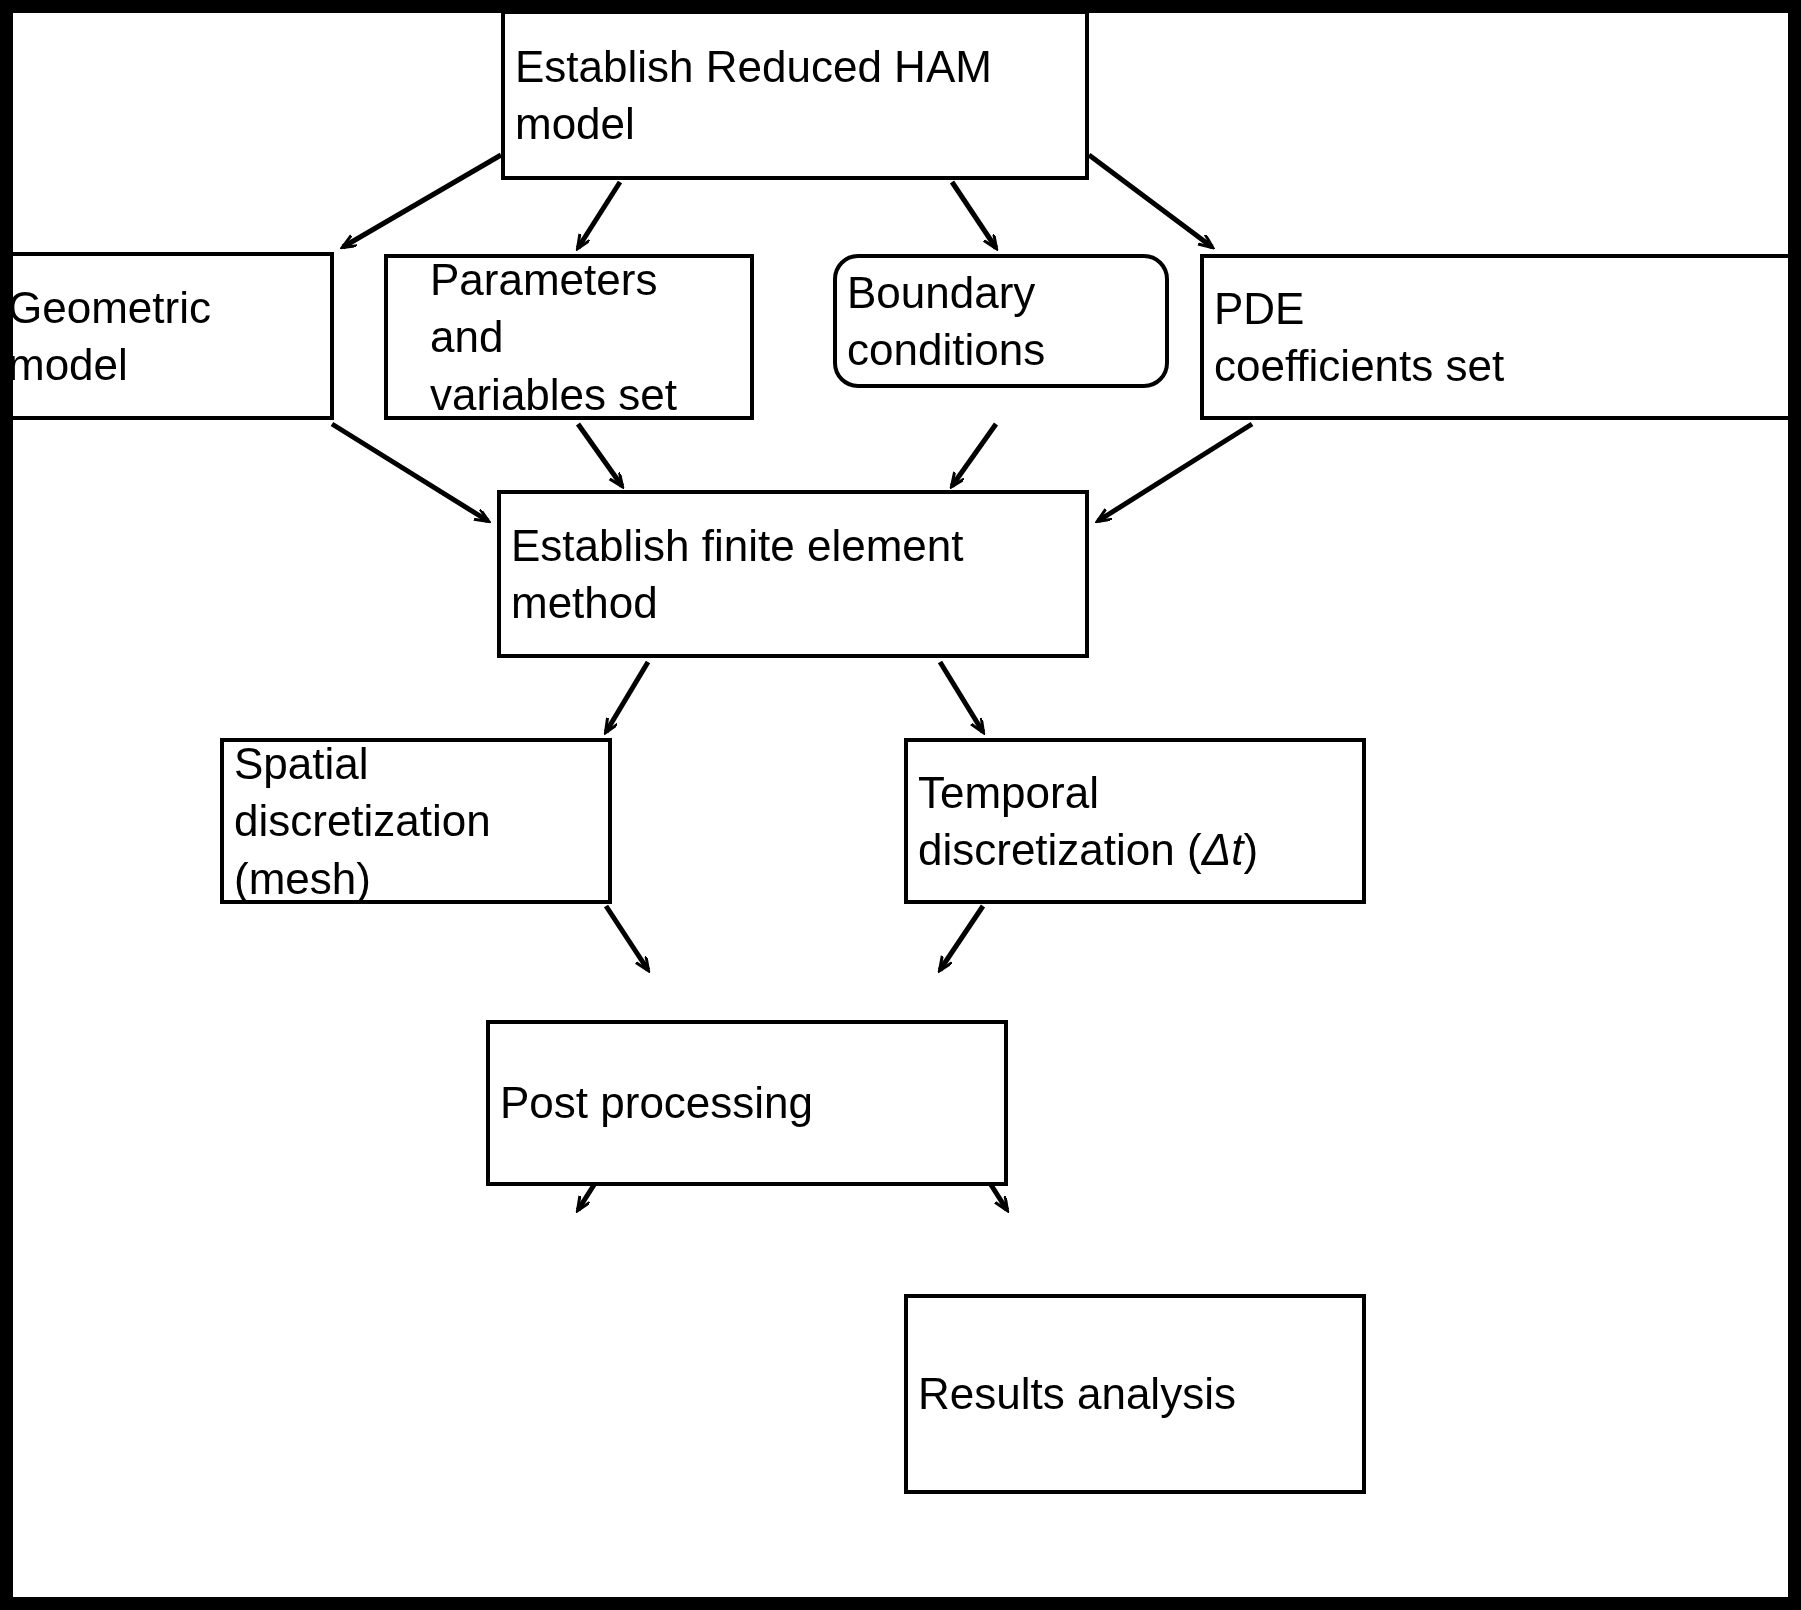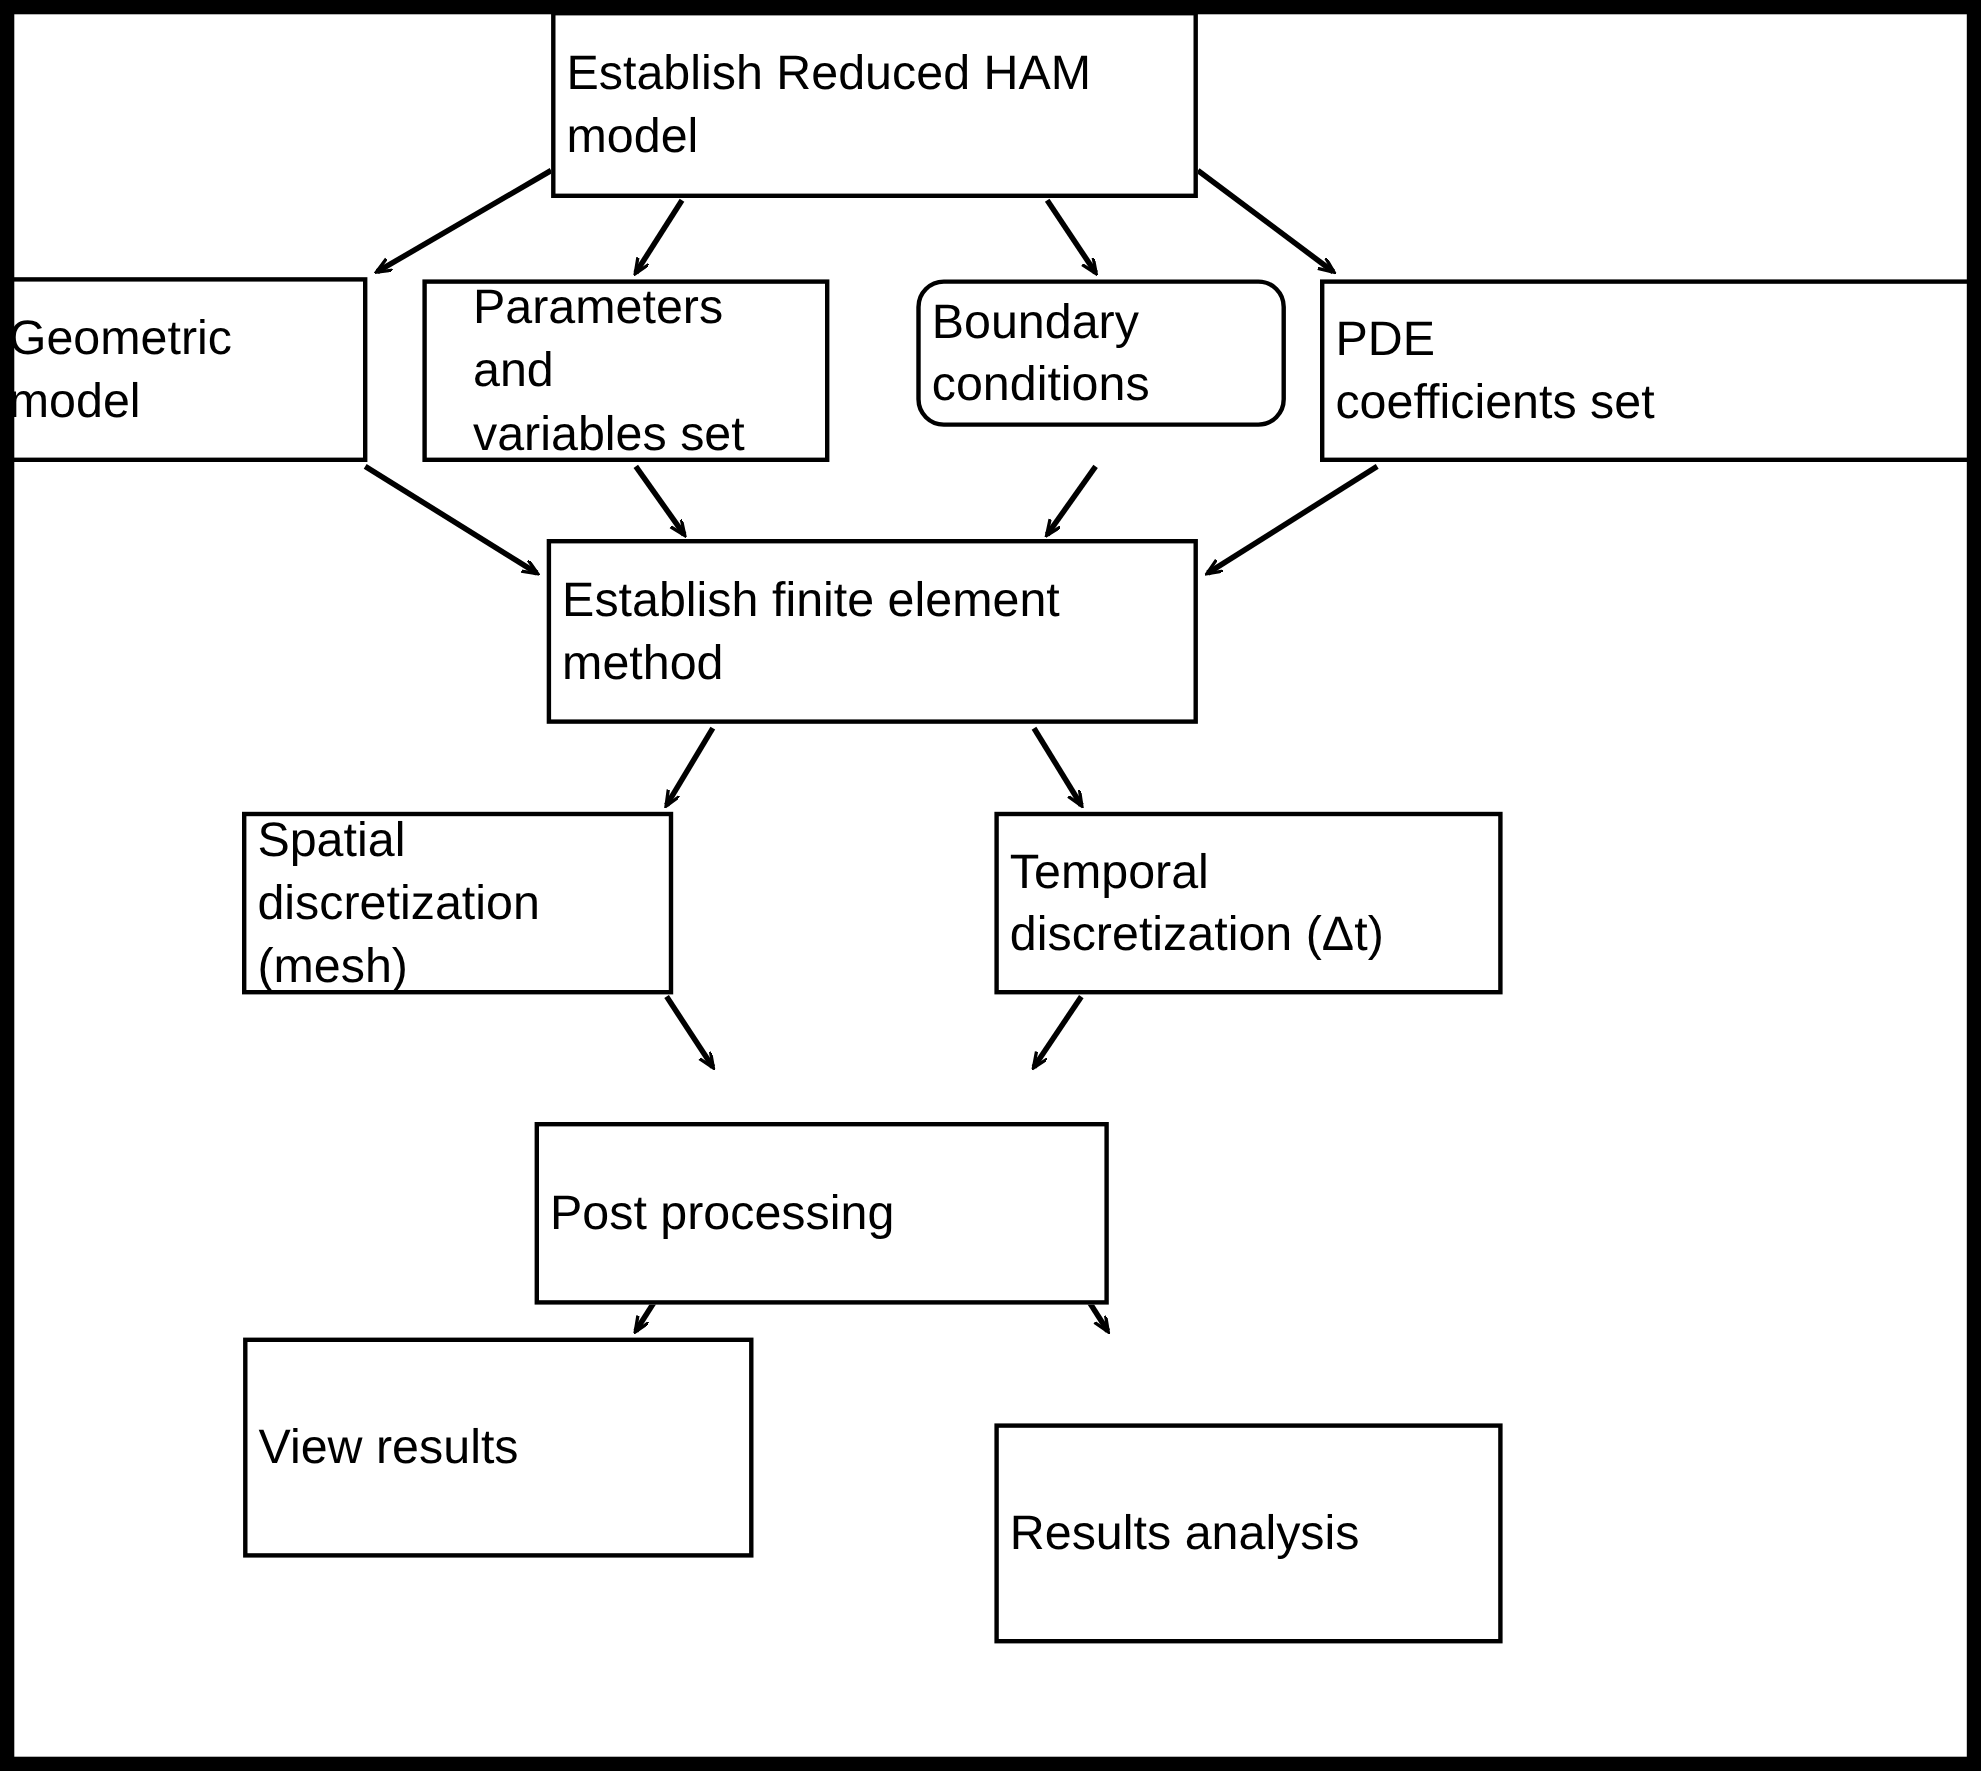--- a/index.html
+++ b/index.html
@@ -52,21 +52,21 @@
     padding: 4px 10px;
   }
   .node .label {
     display: block;
     width: 100%;
     white-space: pre-line;
     font-size: 44px;
     font-weight: 400;
   }
   .node.italic-tail .label { font-size: 44px; }
-  .node .it { }
+  .node .it { font-style: italic; }
 
   
   #node-ham        { left: 501px;  top: 10px;   width: 588px; height: 170px; }
   #node-geometric  { left: -6px;   top: 252px;  width: 340px; height: 168px; }
   #node-params     { left: 384px;  top: 254px;  width: 370px; height: 166px; padding-left: 42px; }
   #node-boundary   { left: 833px;  top: 254px;  width: 336px; height: 134px; border-radius: 25px; }
   #node-pde        { left: 1200px; top: 254px;  width: 612px; height: 166px; }
   #node-fem        { left: 497px;  top: 490px;  width: 592px; height: 168px; }
   #node-spatial    { left: 220px;  top: 738px;  width: 392px; height: 166px; }
   #node-temporal   { left: 904px;  top: 738px;  width: 462px; height: 166px; }
@@ -145,23 +145,20 @@
 
   <div class="node italic-tail" id="node-temporal">
     <span class="label"><span>Temporal
 discretization (</span><span class="it">Δt</span><span>)</span></span>
   </div>
 
   <div class="node" id="node-post">
     <span class="label">Post processing</span>
   </div>
 
-  <div class="node" id="node-view">
-    <span class="label">View results</span>
-  </div>
 
   <div class="node" id="node-analysis">
     <span class="label">Results analysis</span>
   </div>
 
   <div id="frame"></div>
 
 </div>
 
 </body></html>

